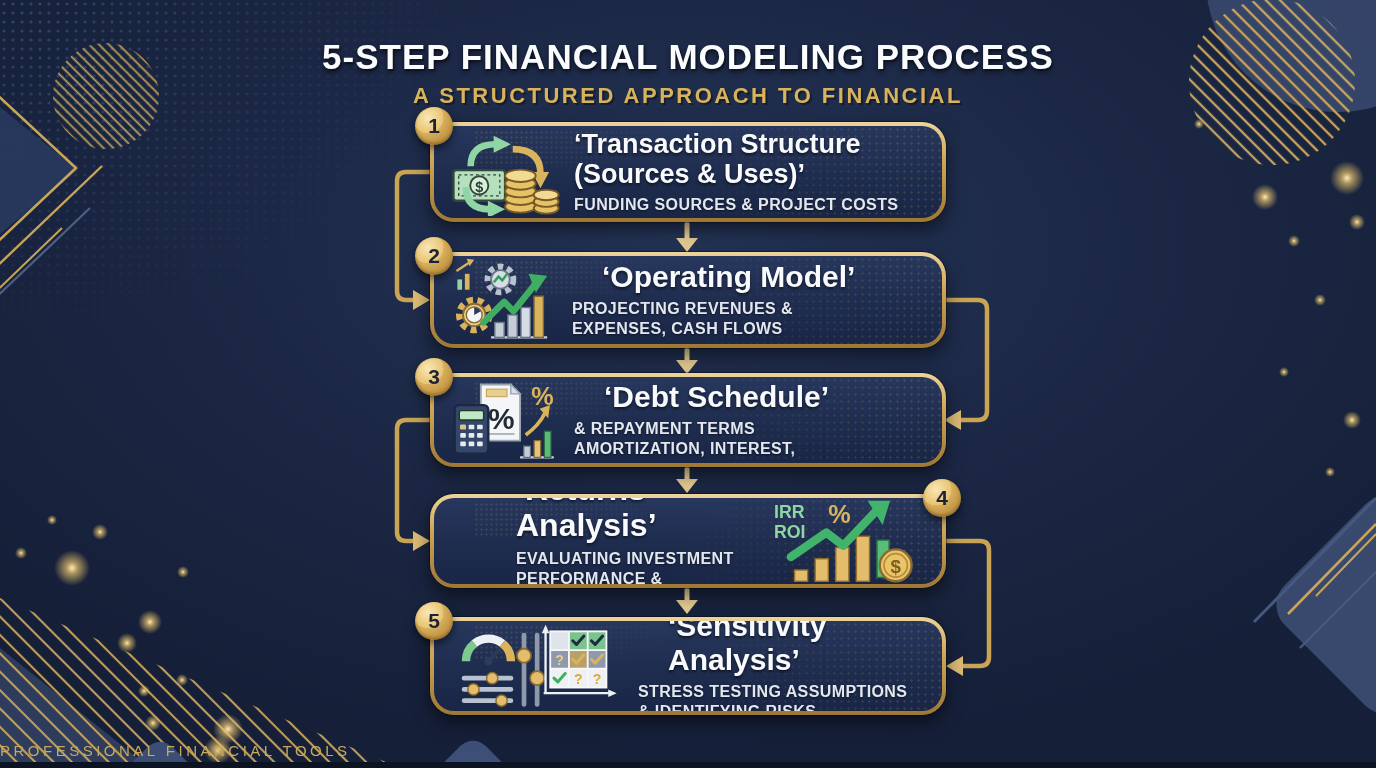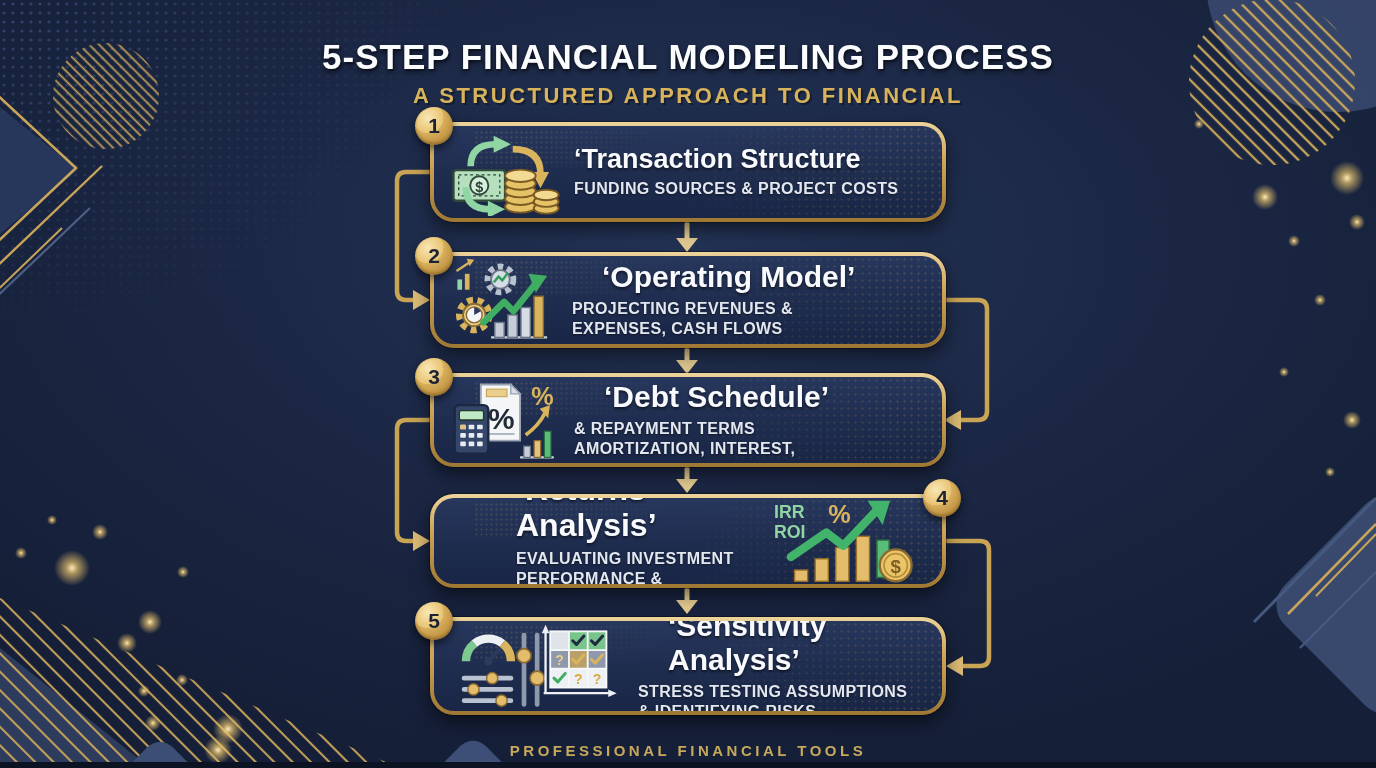--- a/index.html
+++ b/index.html
@@ -69,22 +69,22 @@
     background:radial-gradient(circle at 34% 28%, #f9e7b4 0%, #e8c372 42%, #c2954272 0), radial-gradient(circle at 34% 28%, #f9e7b4 0%, #e6c06e 45%, #b3873a 78%, #8f6a28 100%);
     display:flex;align-items:center;justify-content:center;
     color:#1c2336;font-weight:800;font-size:21px;
     box-shadow:0 4px 9px rgba(0,0,0,.55), inset 0 -2px 3px rgba(120,85,25,.6);
   }
   .nc-left{left:-15px;top:-15px;}
   .nc-right{right:-15px;top:-15px;}
 
   
   .footer{
-    position:absolute;top:742px;left:0;width:100%;text-align:center;z-index:4;
-    color:#c8a85c;font-size:15px;font-weight:700;letter-spacing:3.5px;
+    position:absolute;top:742px;left:0;width:100%;text-align:left;z-index:4;
+    color:#c8a85c;font-size:15px;font-weight:400;letter-spacing:3.5px;
   }
   .bottom-strip{position:absolute;left:0;bottom:0;width:100%;height:6px;background:#0c1423;z-index:5;}
 </style>
 </head>
 <body>
 
 <div class="canvas">
 
   <svg class="bg-svg" width="1376" height="768" viewBox="0 0 1376 768">
     <defs>
@@ -223,20 +223,21 @@
             <ellipse cx="99" cy="77" rx="13" ry="5.5" fill="#e6c266"></ellipse>
             <ellipse cx="99" cy="70" rx="13" ry="5.5" fill="#f3da92"></ellipse>
           </g>
           <path d="M15 62 Q15 85 40 85" stroke="#8fd6a4" stroke-width="7" fill="none"></path>
           <polygon points="38,76 56,85 38,94" fill="#8fd6a4"></polygon>
         </svg>
       </div>
       <div class="text-wrap center">
         <div class="box-title t28">
           <div>‘Transaction Structure</div>
+          <div>(Sources &amp; Uses)’</div>
         </div>
         <div class="box-desc">FUNDING SOURCES &amp; PROJECT COSTS</div>
       </div>
     </div>
   </div>
 
   <div class="step-box" style="top:252px;height:96px;">
     <div class="num-circle nc-left">2</div>
     <div class="box-inner">
       <div class="icon-wrap">

